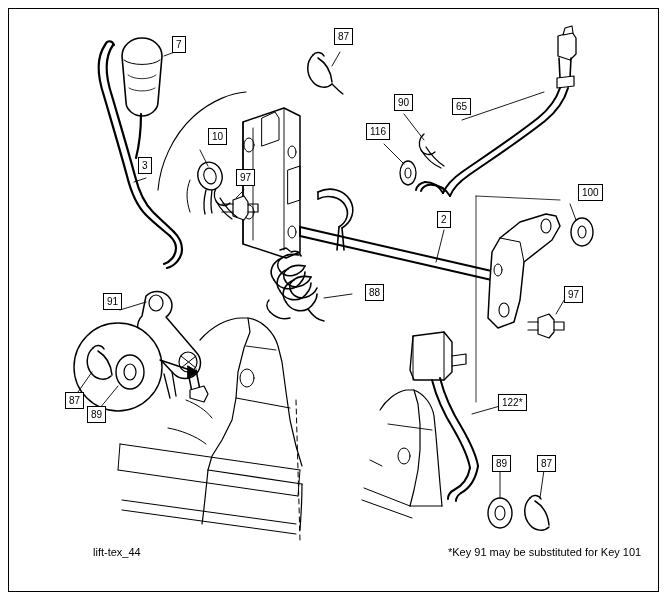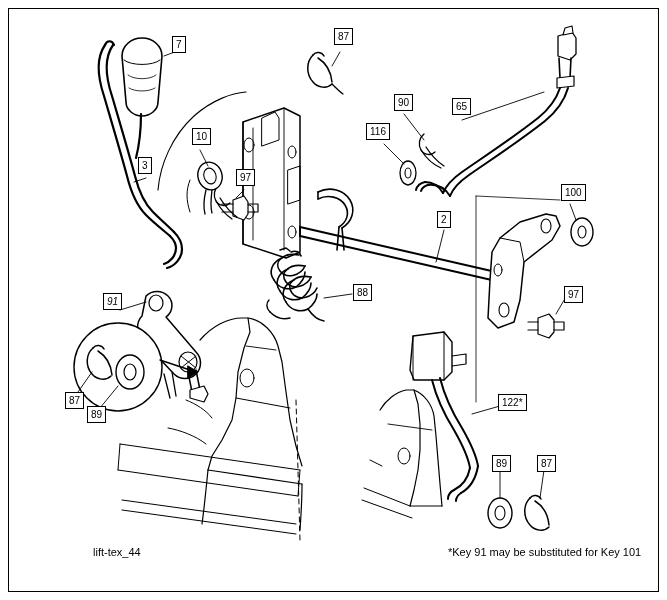--- a/index.html
+++ b/index.html
@@ -305,29 +305,29 @@
         <path d="M544 470 L540 498"></path>
       </g>
 
     </g>
   </svg>
 
   <div class="callout" style="left:172px; top:36px;"><span>7</span></div>
   <div class="callout" style="left:334px; top:28px;"><span>87</span></div>
   <div class="callout" style="left:394px; top:94px;"><span>90</span></div>
   <div class="callout" style="left:452px; top:98px;"><span>65</span></div>
-  <div class="callout" style="left:192px; top:128px;"><span>10</span></div>
+  <div class="callout" style="left:208px; top:128px;"><span>10</span></div>
   <div class="callout" style="left:366px; top:123px;text-align:right;"><span>116</span></div>
   <div class="callout" style="left:138px; top:157px;"><span>3</span></div>
   <div class="callout" style="left:236px; top:169px;"><span>97</span></div>
-  <div class="callout" style="left:561px; top:184px;text-align:right;"><span>100</span></div>
+  <div class="callout" style="left:578px; top:184px;text-align:right;"><span>100</span></div>
   <div class="callout" style="left:437px; top:211px;"><span>2</span></div>
   <div class="callout" style="left:564px; top:286px;"><span>97</span></div>
-  <div class="callout" style="left:103px; top:293px;font-style:italic;"><span>91</span></div>
-  <div class="callout" style="left:353px; top:284px;"><span>88</span></div>
+  <div class="callout" style="left:103px; top:293px;"><span>91</span></div>
+  <div class="callout" style="left:365px; top:284px;"><span>88</span></div>
   <div class="callout" style="left:65px; top:392px;"><span>87</span></div>
   <div class="callout" style="left:87px; top:406px;"><span>89</span></div>
   <div class="callout" style="left:498px; top:394px;"><span>122*</span></div>
   <div class="callout" style="left:492px; top:455px;"><span>89</span></div>
   <div class="callout" style="left:537px; top:455px;"><span>87</span></div>
 
   <div class="footnote" style="left:93px; top:546px;">lift-tex_44</div>
   <div class="footnote" style="left:428px; top:546px;margin-left:20px;">*Key 91 may be substituted for Key 101</div>
 
 </div>

